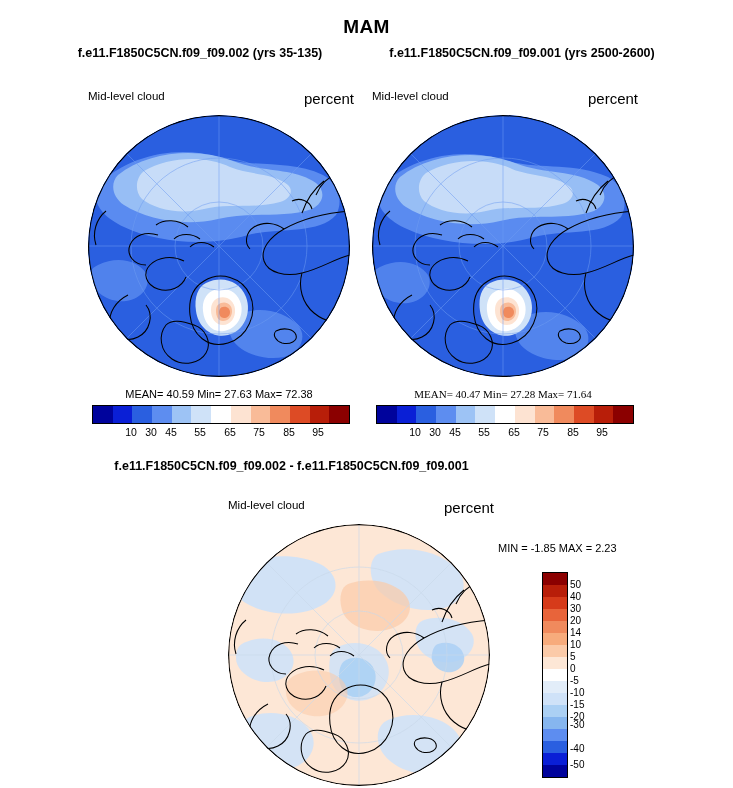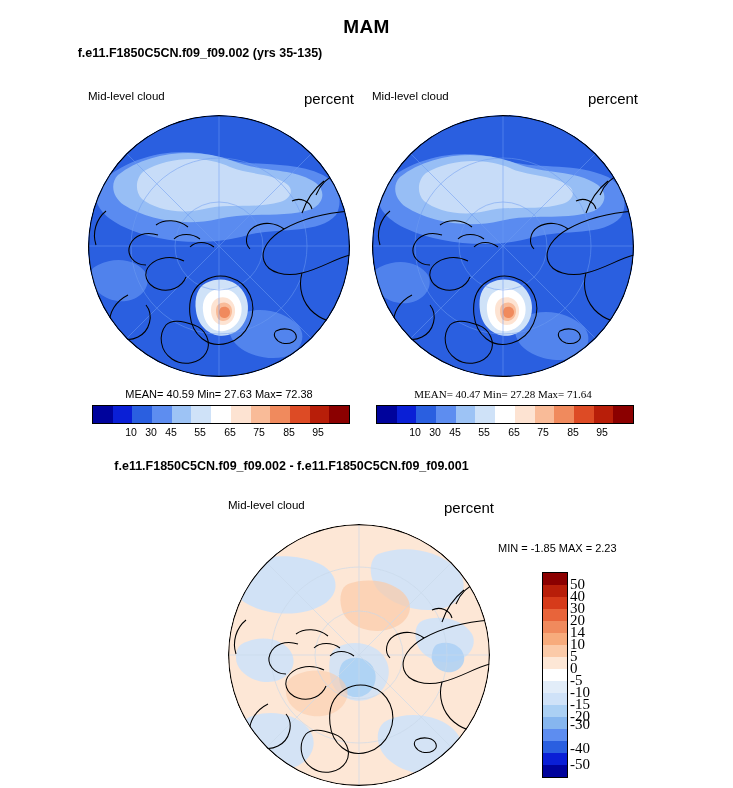--- a/index.html
+++ b/index.html
@@ -111,41 +111,41 @@
   .vbar {
     position: absolute;
     width: 24px;
     border: 1px solid #000;
     display: flex;
     flex-direction: column;
   }
   .vbar div { flex: 1 1 auto; width: 100%; }
   .vbar-labels {
     position: absolute;
-    font-size: 15px;
-    font-family: Liberation Serif, serif;
+    font-size: 10px;
   }
   .vbar-labels span {
     position: absolute;
     transform: translateY(-50%);
     white-space: nowrap;
   }
   .minmax {
     font-size: 11px;
   }
 </style>
 </head>
 <body>
 
 <div class="page">
 
   <div class="abs main-title">MAM</div>
 
   <div class="abs sub-title-row">
     <div class="abs sub-left">f.e11.F1850C5CN.f09_f09.002 (yrs 35-135)</div>
+    <div class="abs sub-right">f.e11.F1850C5CN.f09_f09.001 (yrs 2500-2600)</div>
   </div>
 
   <div class="abs panel-label-left" style="left:88px; top:90px;">Mid-level cloud</div>
   <div class="abs panel-unit" style="left:304px; top:90px;">percent</div>
 
   <div class="globe-wrap" style="left:88px; top:115px; width:262px; height:262px;">
     <div class="globe">
       <svg viewBox="0 0 262 262" width="262" height="262">
         <defs>
           <clipPath id="clipL">

